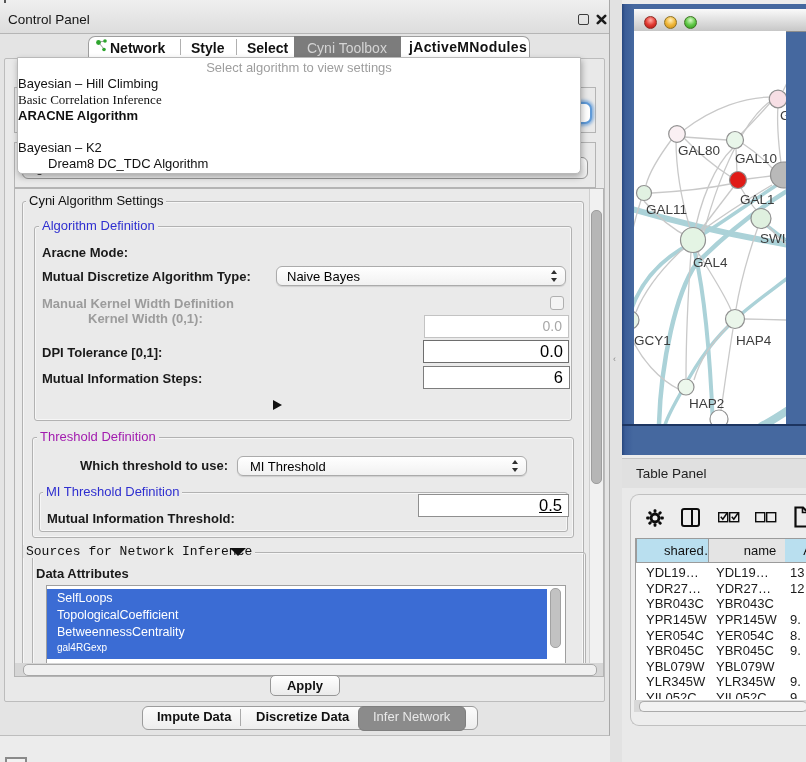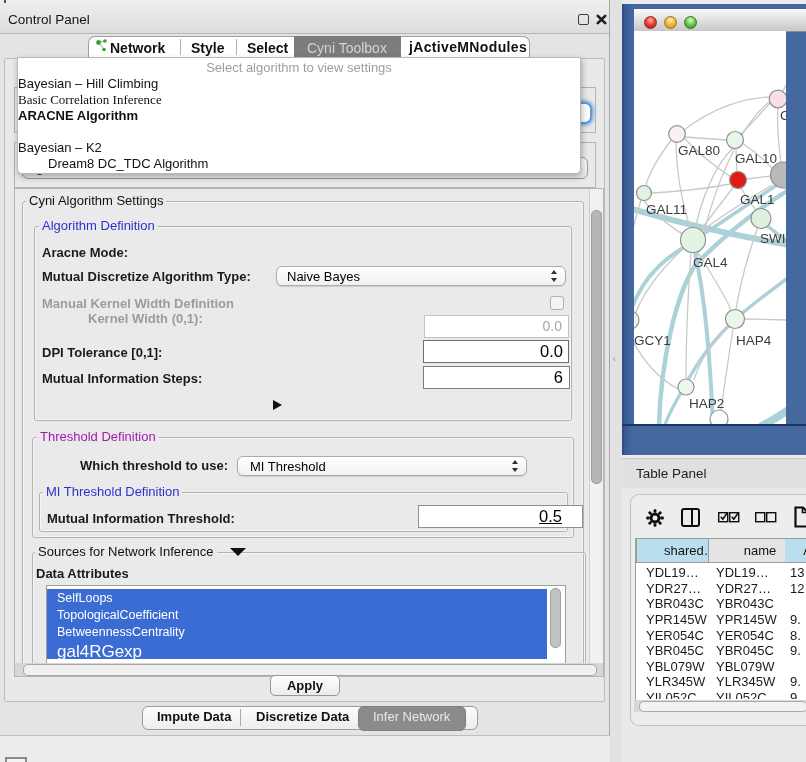--- a/index.html
+++ b/index.html
@@ -109,36 +109,36 @@
       <div class="grplbl glbl" style="left:22px;top:241px;">Threshold Definition</div>
       <div class="formlbl" style="left:65px;top:269px;">Which threshold to use:</div>
       <div class="combo" style="left:222px;top:267px;width:288px;height:18px;">
         <div class="ctext" style="left:12px;top:2px;">MI Threshold</div>
           <div class="spin"></div>
       </div>
 
       <div class="grp" style="left:24px;top:303px;width:527px;height:38px;"></div>
       <div class="grplbl blbl" style="left:28px;top:296px;">MI Threshold Definition</div>
       <div class="formlbl" style="left:32px;top:322px;">Mutual Information Threshold:</div>
-      <div class="tfield" style="left:403px;top:316px;width:143px;height:21px;border:1px solid #8f8f8f;
-           color:#000;line-height:21px;padding-right:20px;font-size:16.5px;text-decoration:underline;">0.5</div>
+      <div class="tfield" style="left:403px;top:305px;width:143px;height:21px;border:1px solid #8f8f8f;
+           color:#000;line-height:21px;padding-right:6px;font-size:16.5px;text-decoration:underline;">0.5</div>
 
       <div class="grp" style="left:17px;top:363px;width:552px;height:133px;"></div>
-      <div class="grplbl" style="left:20px;top:356px;">Sources for Network Inference</div>
+      <div class="grplbl" style="left:8px;top:356px;font-family:Liberation Mono, monospace;">Sources for Network Inference</div>
       <div class="abs" style="left:215px;top:359px;width:0;height:0;border-left:8px solid transparent;
            border-right:8px solid transparent;border-top:8px solid #111;"></div>
       <div class="formlbl" style="left:21px;top:377px;">Data Attributes</div>
 
       <div class="abs" style="left:31px;top:396px;width:518px;height:77px;background:#fff;
            border:1px solid #9f9f9f;overflow:hidden;">
         <div style="position:absolute;left:0;top:3px;width:500px;height:70px;background:#3b6cd4;"></div>
         <div style="position:absolute;left:10px;top:5px;color:#fff;font-size:12.5px;">SelfLoops</div>
         <div style="position:absolute;left:10px;top:22px;color:#fff;font-size:12.5px;">TopologicalCoefficient</div>
         <div style="position:absolute;left:10px;top:39px;color:#fff;font-size:12.5px;">BetweennessCentrality</div>
-        <div style="position:absolute;left:10px;top:56px;color:#fff;font-size:17px;">gal4RGexp</div>
+        <div style="position:absolute;left:10px;top:56px;color:#fff;font-size:10px;">gal4RGexp</div>
         <div style="position:absolute;left:503px;top:2px;width:9px;height:58px;background:#c2c2c2;
              border:1px solid #a2a2a2;border-radius:5px;"></div>
       </div>
 
       <div class="abs" style="left:574px;top:0;width:13px;height:474px;background:#f1f1f1;
            border-left:1px solid #cfcfcf;"></div>
       <div class="abs" style="left:576px;top:21px;width:9px;height:272px;background:#b6b6b6;
            border:1px solid #9d9d9d;border-radius:5px;"></div>
 
       <div class="abs" style="left:0;top:474px;width:588px;height:13px;background:#d6d6d6;"></div>

